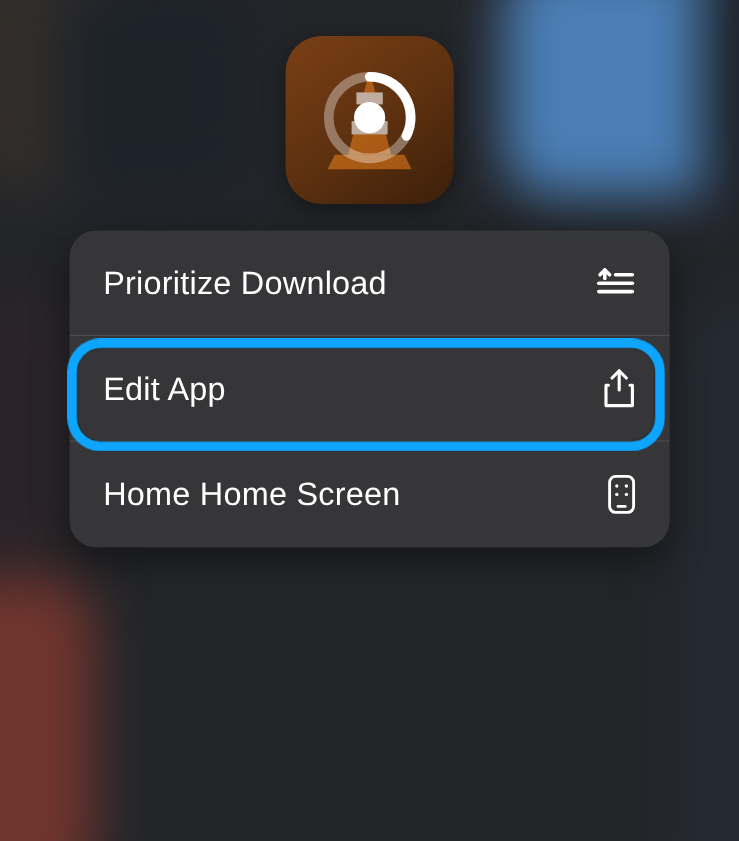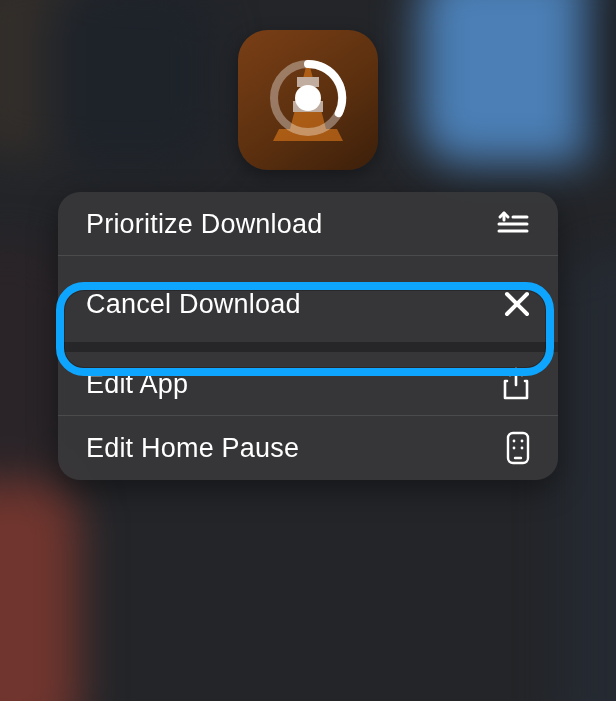--- a/index.html
+++ b/index.html
@@ -39,21 +39,21 @@
       margin-top: 22px;
       width: 500px;
       background: rgba(58,58,60,.82);
       border-radius: 22px;
       overflow: hidden;
       box-shadow: 0 10px 30px rgba(0,0,0,.4);
       backdrop-filter: blur(6px);
     }
     .row {
       display: flex; align-items: center; justify-content: space-between;
-      height: 64px; padding: 0 28px;
+      height: 88px; padding: 0 28px;
       position: relative;
     }
     .divider-thin {
       position: absolute; left: 0; right: 0; bottom: 0; height: 1px;
       background: rgba(255,255,255,.10);
     }
     .divider-thick {
       position: absolute; left: 0; right: 0; bottom: 0; height: 10px;
       background: rgba(0,0,0,.28);
     }
@@ -114,45 +114,35 @@
             <path d="M4 7 L8 3 L12 7"></path>
           <line x1="3" y1="14" x2="31" y2="14"></line>
           <line x1="3" y1="21" x2="31" y2="21"></line>
           <line x1="17" y1="7" x2="31" y2="7"></line>
         </svg>
       </span>
       <div class="divider-thin"></div>
     </div>
 
 
-    <div class="row" style="height:96px;">
-      <span class="label">Cancel Download</span>
-      <span class="glyph">
-        <svg width="26" height="26" viewBox="0 0 26 26" stroke="#fff" stroke-width="4" stroke-linecap="round">
-          <line x1="3" y1="3" x2="23" y2="23"></line>
-            <line x1="23" y1="3" x2="3" y2="23"></line>
-        </svg>
-      </span>
-      <div class="divider-thick"></div>
-    </div>
 
     <div class="row">
       <span class="label">Edit App</span>
       <span class="glyph">
         <svg width="28" height="34" viewBox="0 0 28 34" fill="none" stroke="#fff" stroke-width="2.6" stroke-linecap="round" stroke-linejoin="round">
           <path d="M14 2 V18"></path>
             <path d="M8 8 L14 2 L20 8"></path>
           <path d="M5 14 H3 V31 H25 V14 H23"></path>
         </svg>
       </span>
       <div class="divider-thin"></div>
     </div>
 
     <div class="row">
-      <span class="label">Edit Home Pause</span>
+      <span class="label">Home Home Screen</span>
       <span class="glyph">
         <svg width="24" height="34" viewBox="0 0 24 34" fill="none" stroke="#fff" stroke-width="2.4" stroke-linecap="round">
           <rect x="2" y="2" width="20" height="30" rx="5"></rect>
           <circle cx="8" cy="10" r="1.4" fill="#fff" stroke="none"></circle>
           <circle cx="16" cy="10" r="1.4" fill="#fff" stroke="none"></circle>
           <circle cx="8" cy="17" r="1.4" fill="#fff" stroke="none"></circle>
           <circle cx="16" cy="17" r="1.4" fill="#fff" stroke="none"></circle>
           <line x1="9" y1="27" x2="15" y2="27"></line>
         </svg>
       </span>

